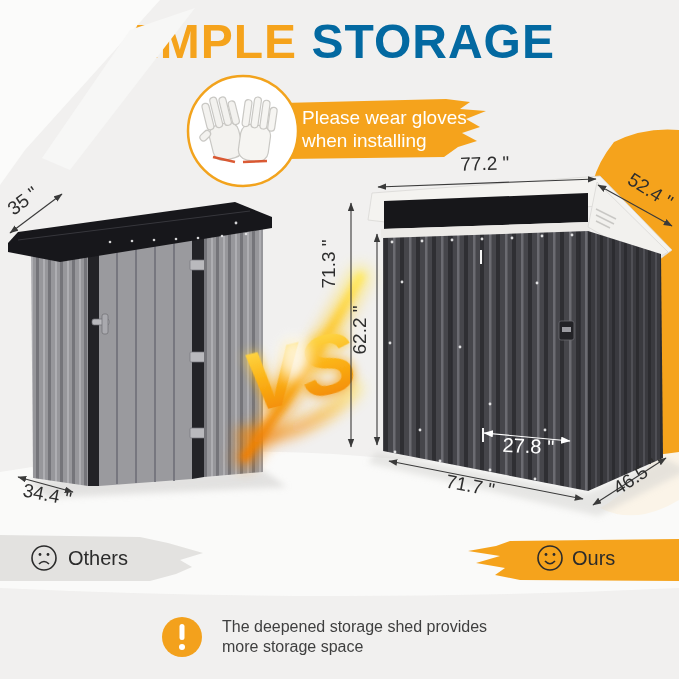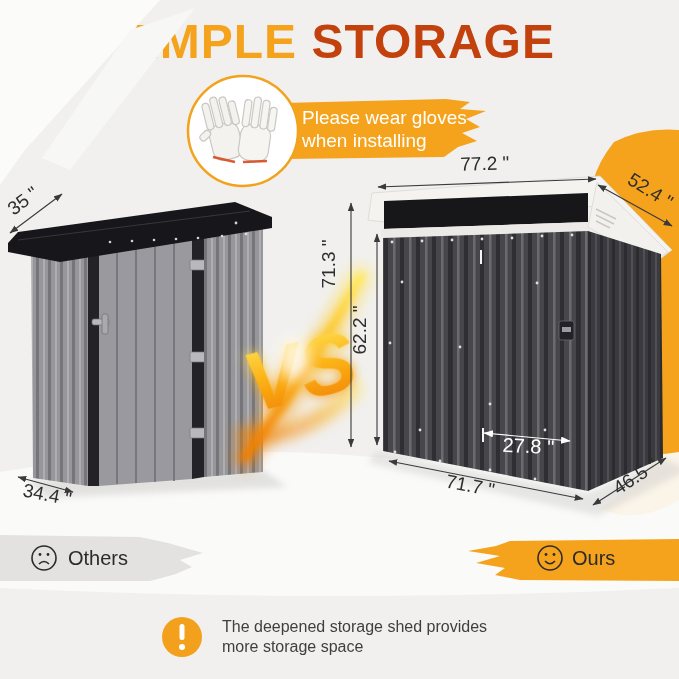--- a/index.html
+++ b/index.html
@@ -7,21 +7,21 @@
     position:relative;width:679px;height:679px;overflow:hidden;
     background:#f1f0ef;
     font-family:"Liberation Sans",sans-serif;
   }
   .title{
     position:absolute;top:14px;left:0;width:100%;
     text-align:center;font-size:48px;font-weight:bold;letter-spacing:1px;
     white-space:nowrap;
   }
   .title .hl{color:#F5A31C;}
-  .title .rest{color:#c2410c;}
+  .title .rest{color:#0369a1;}
   svg text{font-family:"Liberation Sans",sans-serif;}
   .dim{font-size:19px;fill:#2e2e2e;}
   .dim-white{font-size:20px;fill:#ffffff;}
   .banner-text{font-size:19px;fill:#ffffff;}
   .strip-label{font-size:20px;fill:#2b2b2b;}
   .note-text{font-size:16px;fill:#3f3f3f;}
 </style>
 </head>
 <body>
 

